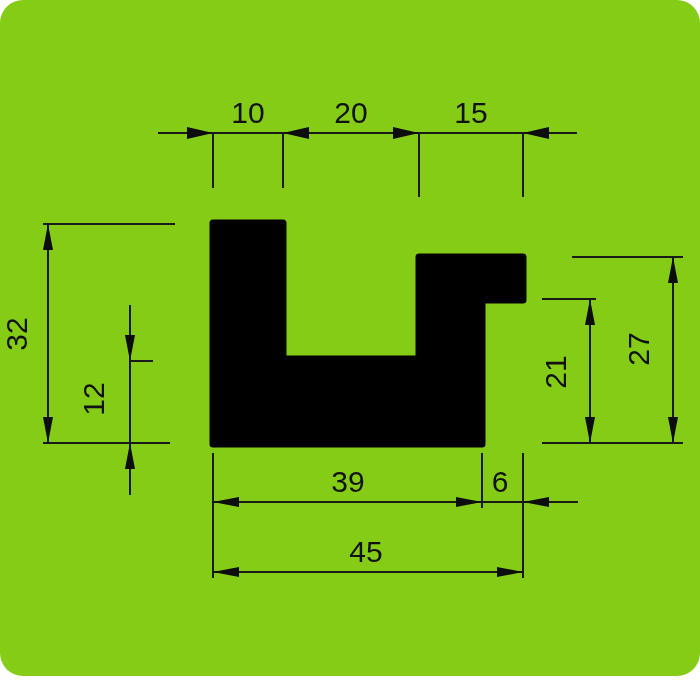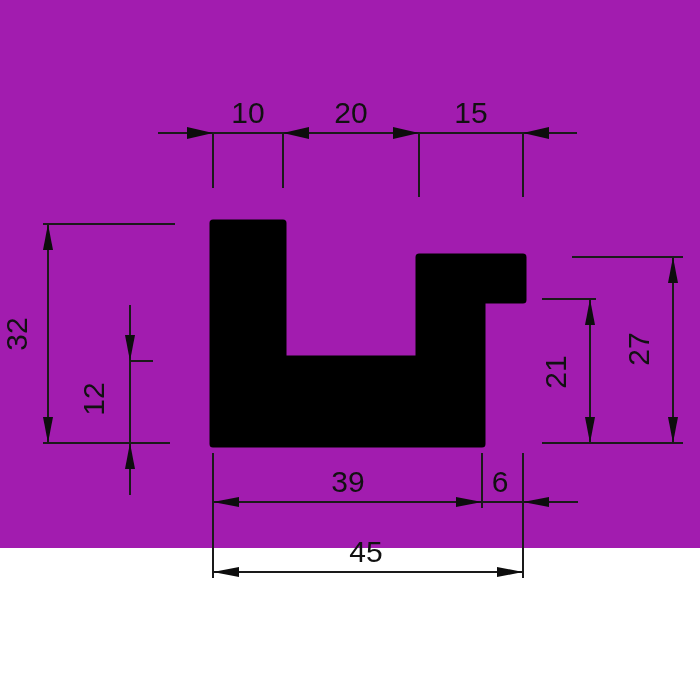--- a/index.html
+++ b/index.html
@@ -7,22 +7,23 @@
     padding: 0;
     background: #ffffff;
     width: 700px;
     height: 700px;
     overflow: hidden;
     font-family: "Liberation Sans", sans-serif;
   }
   .canvas {
     position: relative;
     width: 700px;
-    height: 548px;
-    background: #a21caf;
+    height: 676px;
+    background: #84cc16;
+    border-radius: 23px;
   }
   svg { display: block; }
   .dim-line {
     stroke: #1a1a1a;
     stroke-width: 2;
     fill: none;
   }
   .ext-line {
     stroke: #1a1a1a;
     stroke-width: 2;

